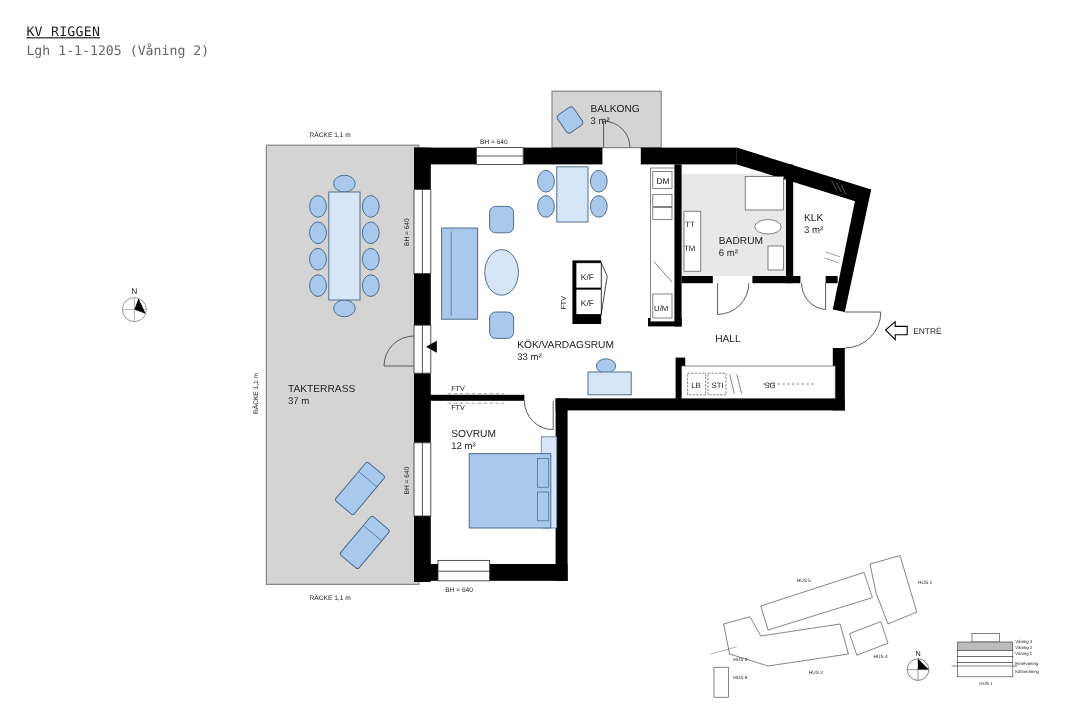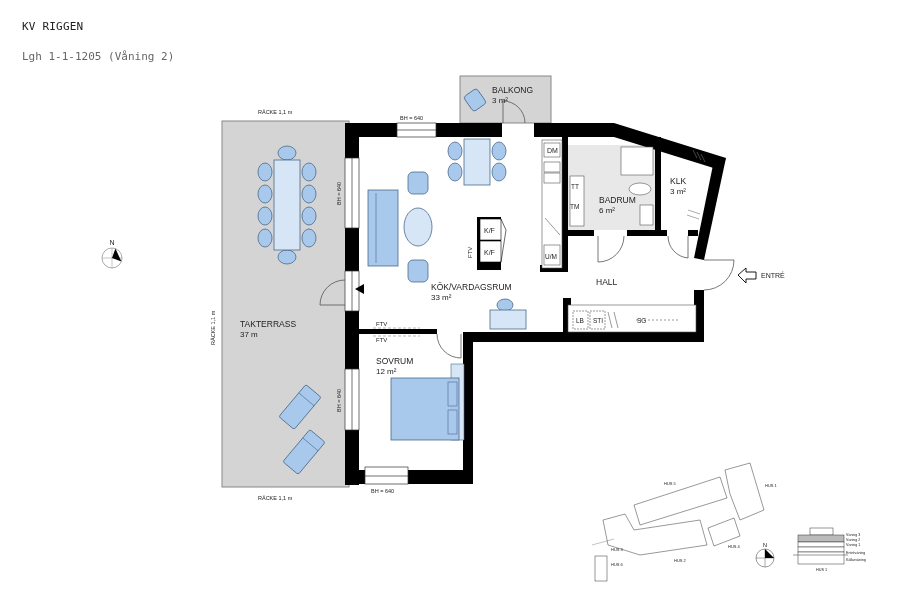--- a/index.html
+++ b/index.html
@@ -1,19 +1,19 @@
 <!DOCTYPE html>
 <html><head>
 <meta charset="utf-8">
 <style>
   html,body{margin:0;padding:0;background:#fff;}
   body{width:900px;height:600px;position:relative;overflow:hidden;font-family:"Liberation Sans",sans-serif;color:#222;}
   .hdr{position:absolute;left:22px;top:20px;font-family:"DejaVu Sans Mono","Liberation Mono",monospace;}
-  .hdr .t1{font-size:11px;color:#222;letter-spacing:0.2px;}
-  .hdr .t2{font-size:11px;color:#666;margin-top:17px;}
+  .hdr .t1{font-size:11px;color:#222;letter-spacing:0.2px;text-decoration:underline;}
+  .hdr .t2{font-size:11px;color:#666;margin-top:3px;}
   svg{position:absolute;left:0;top:0;}
   .lbl{font-family:"Liberation Sans",sans-serif;fill:#222;}
 </style>
 </head>
 <body>
 
 <div class="hdr">
   <div class="t1">KV RIGGEN</div>
   <div class="t2">Lgh 1-1-1205 (Våning 2)</div>
 </div>

